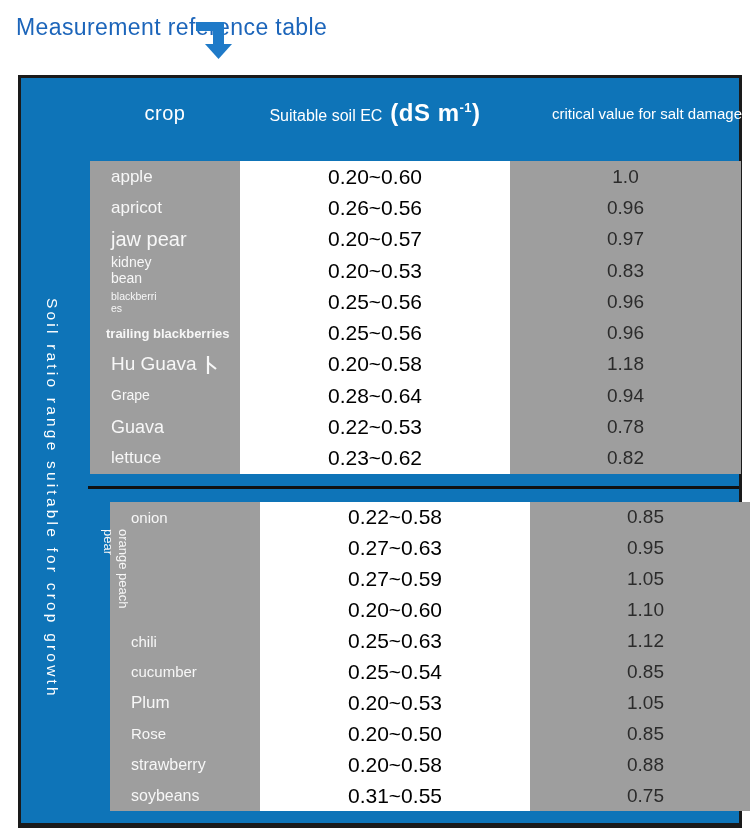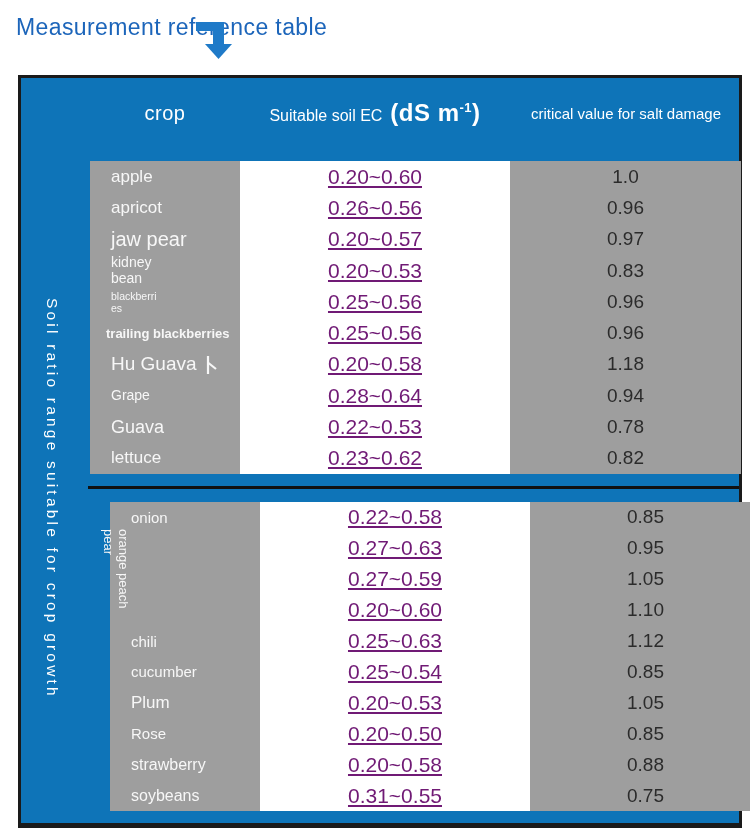--- a/index.html
+++ b/index.html
@@ -46,21 +46,21 @@
     display: grid;
     grid-template-columns: 69px 150px 270px 232px;
     height: 70px;
     align-items: center;
     color: #ffffff;
   }
   .h-crop { text-align: center; font-size: 20px; letter-spacing: 0.5px; }
   .h-ec { text-align: center; font-size: 16px; white-space: nowrap; }
   .h-ec .unit { font-size: 24px; font-weight: 700; margin-left: 8px; letter-spacing: 0.5px; }
   .h-ec .unit sup { font-size: 13px; font-weight: 700; }
-  .h-crit { text-align: center; font-size: 15px; }
+  .h-crit { text-align: right; font-size: 15px; }
   
   .side-label {
     position: absolute;
     left: 22px;
     top: 220px;
     height: 505px;
     writing-mode: vertical-rl;
     font-size: 15.5px;
     letter-spacing: 3.2px;
     color: #ffffff;
@@ -92,26 +92,25 @@
     background: #9e9e9e;
     color: #f7f7f7;
     display: flex;
     align-items: center;
     padding-left: 21px;
     overflow: hidden;
     white-space: pre-line;
   }
   .c-ec {
     background: #ffffff;
-    color: #701a75;
+    color: #000000;
     display: flex;
     align-items: center;
     justify-content: center;
     font-size: 21px;
-    text-decoration: underline;
   }
   .c-crit {
     background: #9e9e9e;
     color: #2b2b2b;
     display: flex;
     align-items: center;
     justify-content: center;
     font-size: 19px;
   }
   

